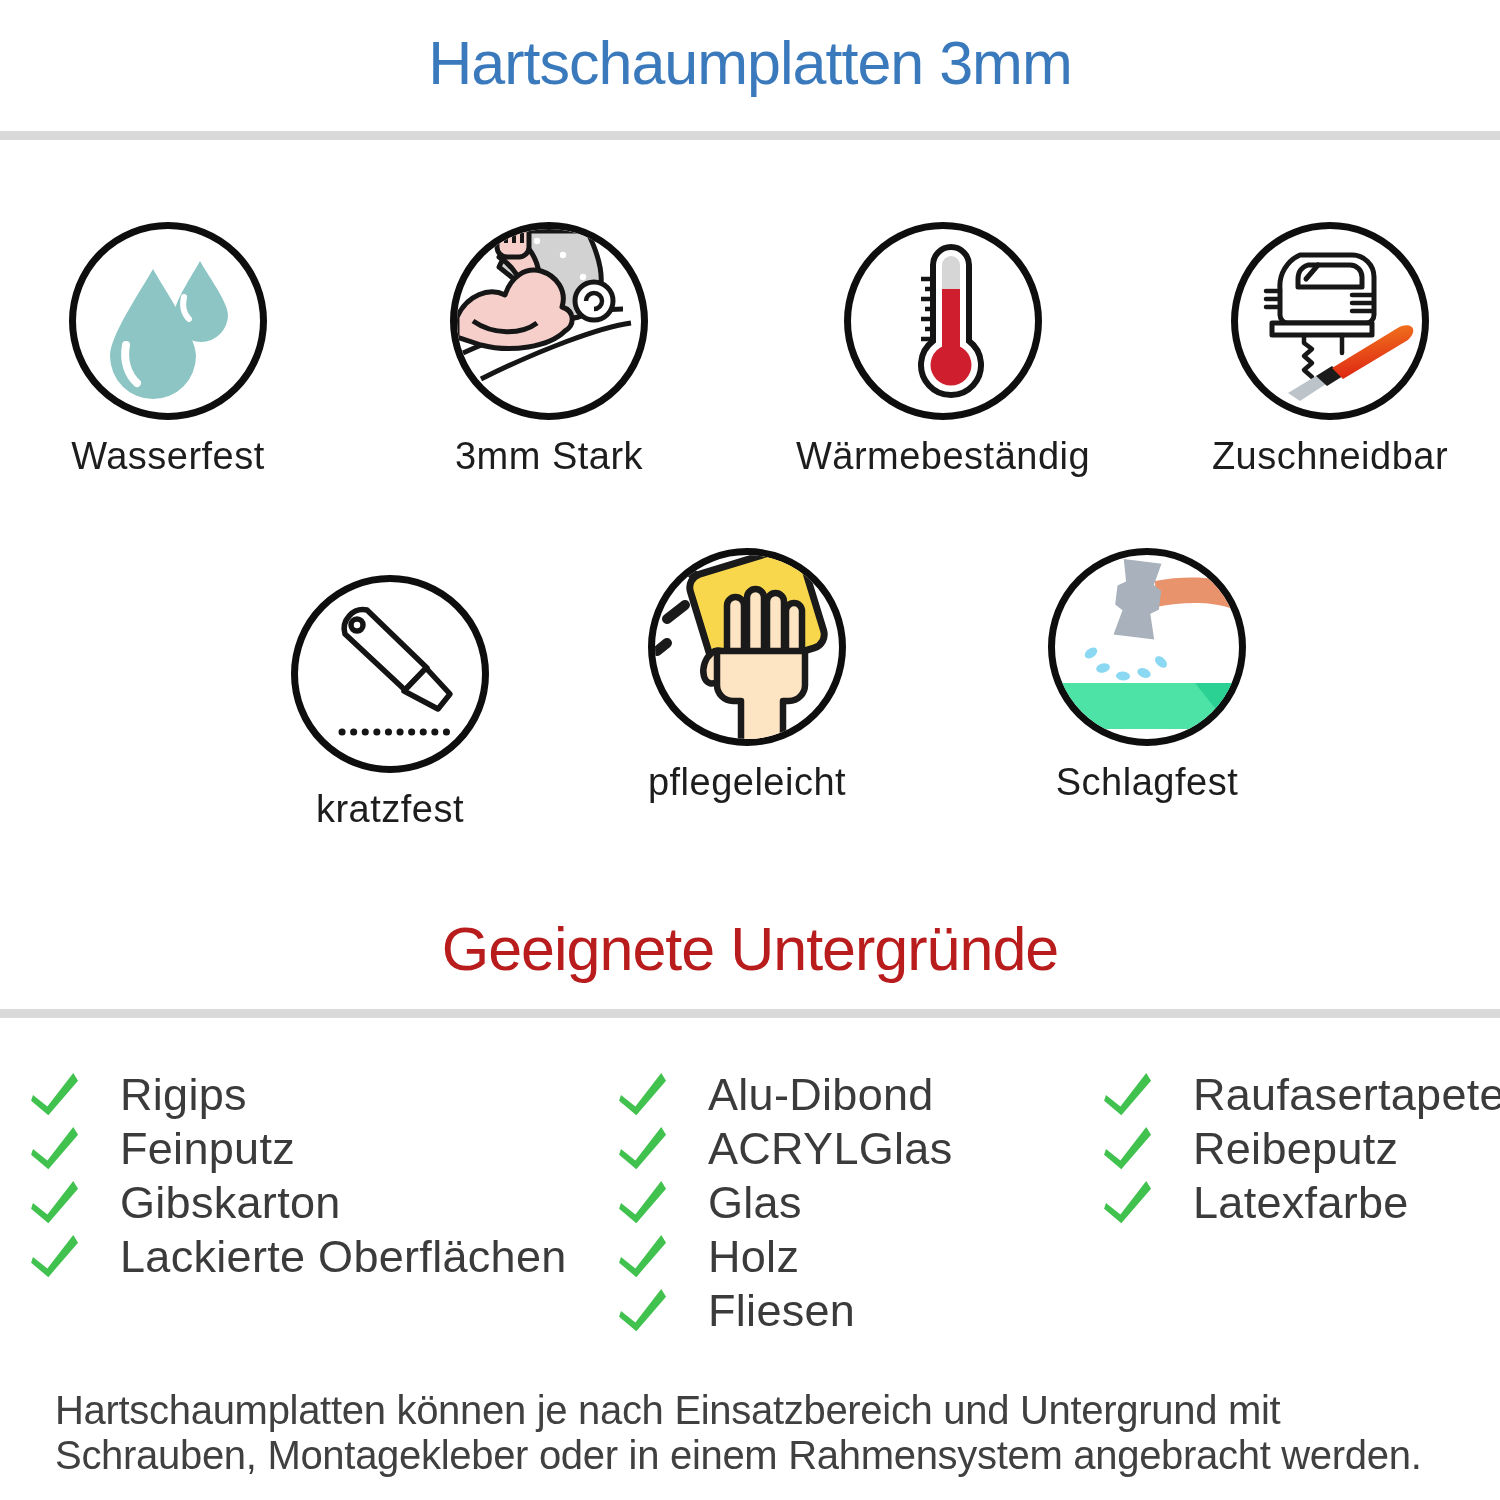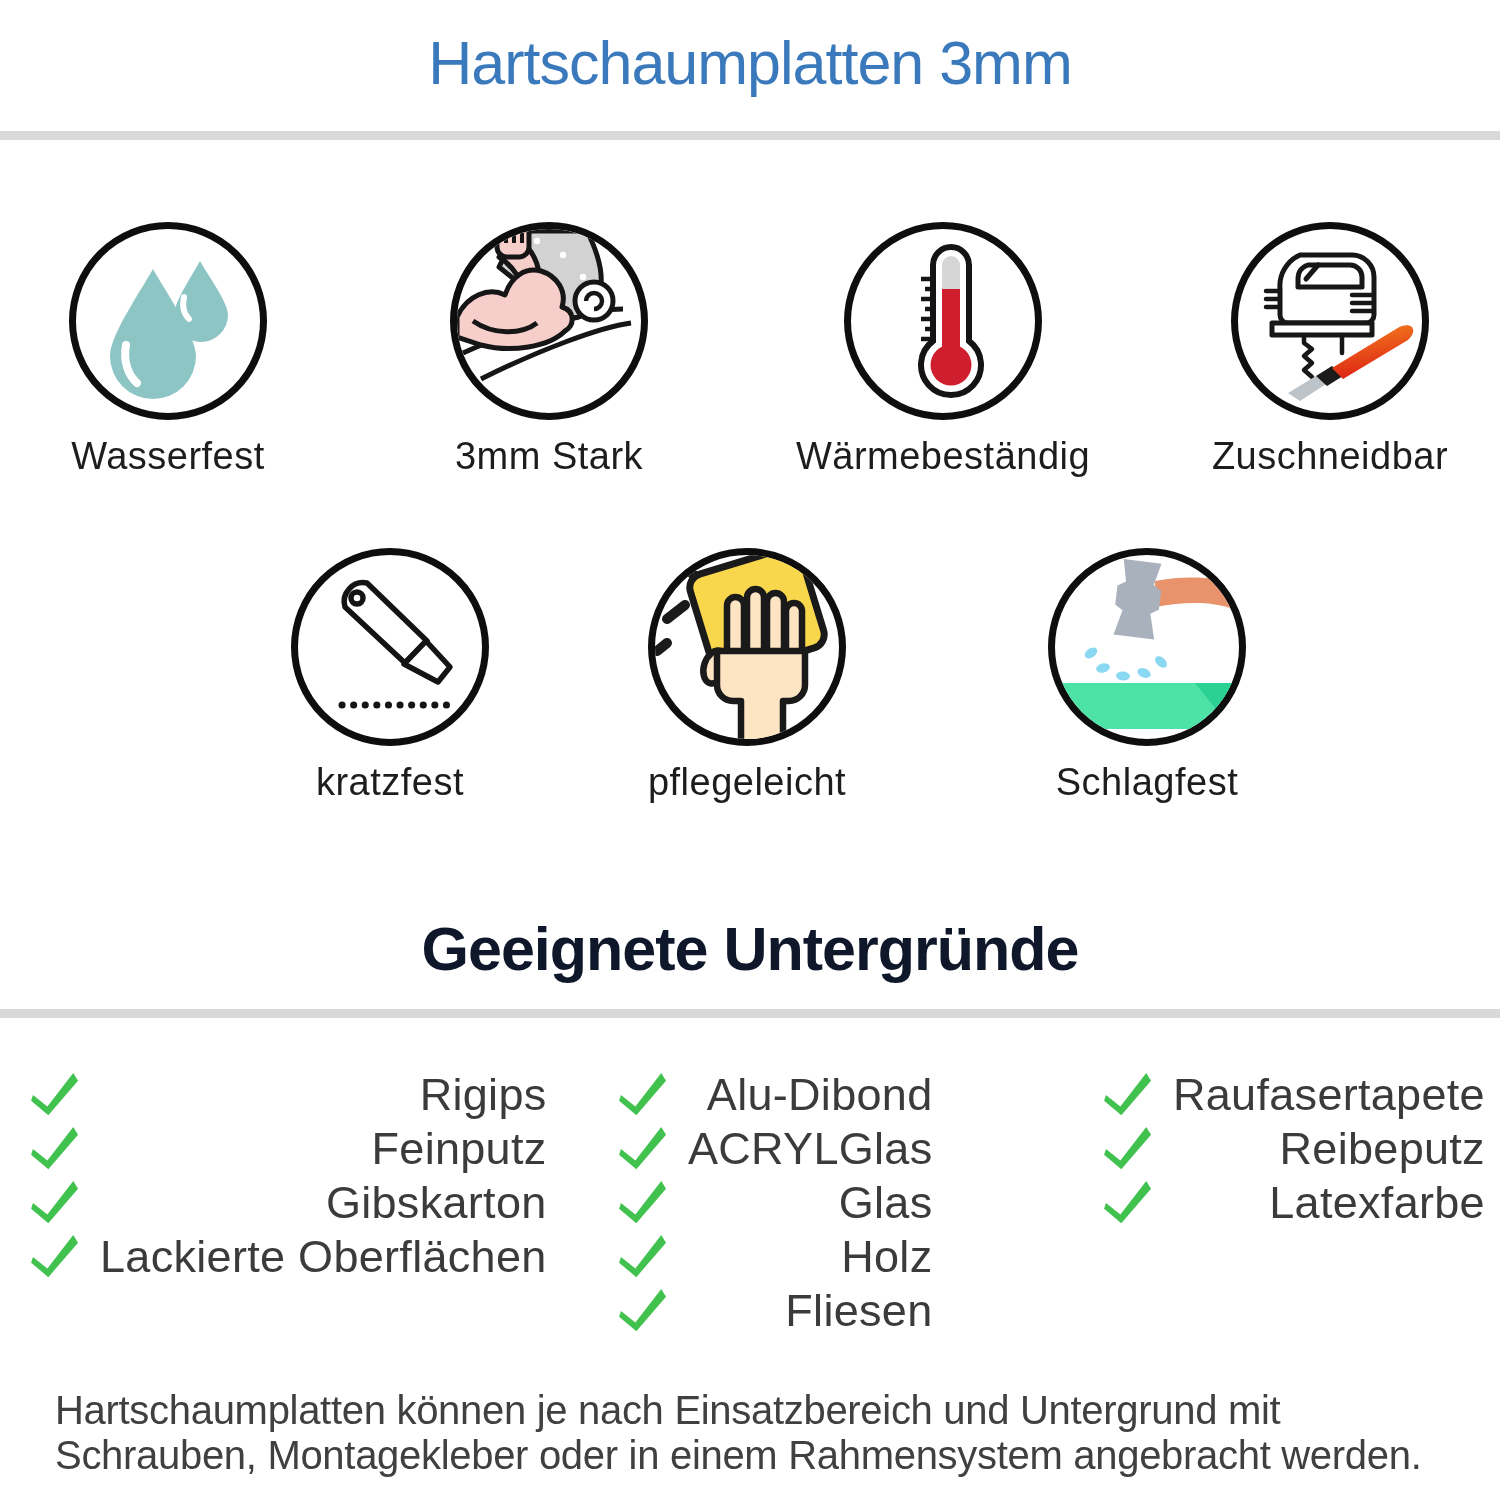--- a/index.html
+++ b/index.html
@@ -1,30 +1,30 @@
 <!DOCTYPE html>
 <html><head>
 <meta charset="utf-8">
 <style>
   html,body{margin:0;padding:0;background:#fff;}
   .page{position:relative;width:1500px;height:1500px;background:#fff;overflow:hidden;
         font-family:"Liberation Sans", sans-serif;}
   .title1{position:absolute;left:0;top:28px;width:1500px;margin:0;text-align:center;
           font-size:61px;font-weight:400;letter-spacing:-1px;color:#3a7abc;}
   .title2{position:absolute;left:0;top:914px;width:1500px;margin:0;text-align:center;
-          font-size:61px;font-weight:700;letter-spacing:-1px;color:#0f172a;}
+          font-size:61px;font-weight:400;letter-spacing:-1px;color:#b91c1c;}
   .bar{position:absolute;left:0;width:1500px;height:9px;background:#d9d9d9;}
   .bar1{top:131px;} .bar2{top:1009px;}
   .feature{position:absolute;width:400px;text-align:center;}
   .circle{width:184px;height:184px;margin:0 auto;border:7px solid #0e0e0e;border-radius:50%;
           overflow:hidden;background:#fff;}
   .circle svg{display:block;width:184px;height:184px;}
   .flabel{margin-top:15px;font-size:38px;letter-spacing:0.5px;color:#1d1d1d;}
   .col{position:absolute;top:1068px;}
-  .crow{display:flex;align-items:center;height:54px;gap:18px;justify-content:space-between;}
+  .crow{display:flex;align-items:center;height:54px;gap:38px;}
   .crow span{font-size:45px;color:#3b3b3b;letter-spacing:0.3px;white-space:nowrap;}
   .check{width:52px;height:46px;flex:0 0 auto;}
   .footer{position:absolute;left:55px;top:1388px;color:#404040;font-size:40px;
           letter-spacing:-0.3px;line-height:45px;white-space:nowrap;}
 </style>
 </head>
 <body>
 
 <svg style="position:absolute;width:0;height:0" aria-hidden="true">
   <defs>
@@ -103,21 +103,21 @@
           <path d="M104 106 V124" fill="none" stroke-width="4.5"></path>
         </g>
         <polygon points="50,164 78,147 88,155 62,172" fill="#bcc3c9"></polygon>
         <polygon points="78,147 94,137 105,147 89,157" fill="#1b1b1b"></polygon>
         <path d="M94 139 L158 100 C172 91 182 100 170 111 L105 150 Z" fill="url(#knifeGrad)"></path>
       </svg>
     </div>
     <div class="flabel">Zuschneidbar</div>
   </div>
 
-  <div class="feature" style="left:190px;top:548px">
+  <div class="feature" style="left:190px;top:575px">
     <div class="circle">
       <svg viewBox="0 0 184 184">
         <g stroke="#141414" stroke-width="5.5" fill="#fff" stroke-linejoin="round">
           <path d="M69 28 L129 86 L107 108 L47 52 A19 19 0 0 1 69 28 Z"></path>
           <circle cx="59" cy="43" r="6"></circle>
           <path d="M128 86 L152 112 L140 127 L106 109 Z"></path>
         </g>
         <line x1="44" y1="150" x2="150" y2="150" stroke="#141414" stroke-width="7" stroke-linecap="round" stroke-dasharray="0.1 11.5"></line>
       </svg>
     </div>

